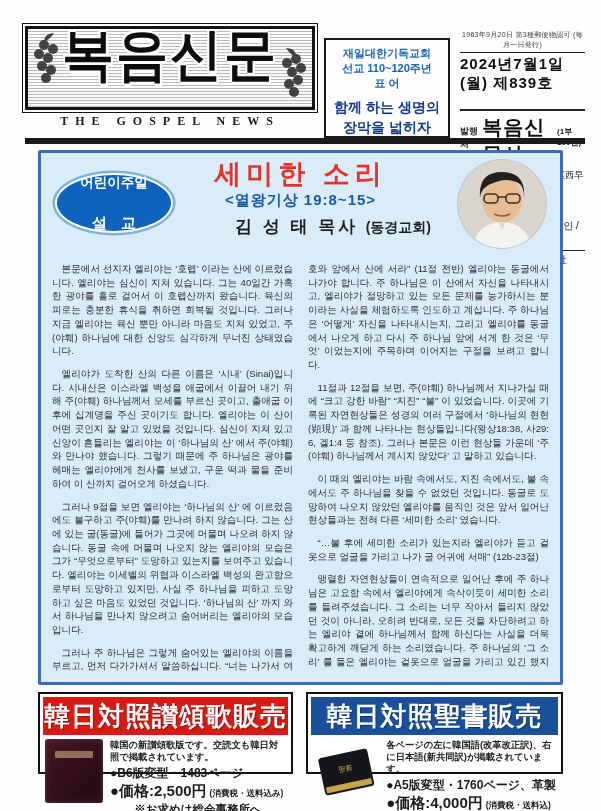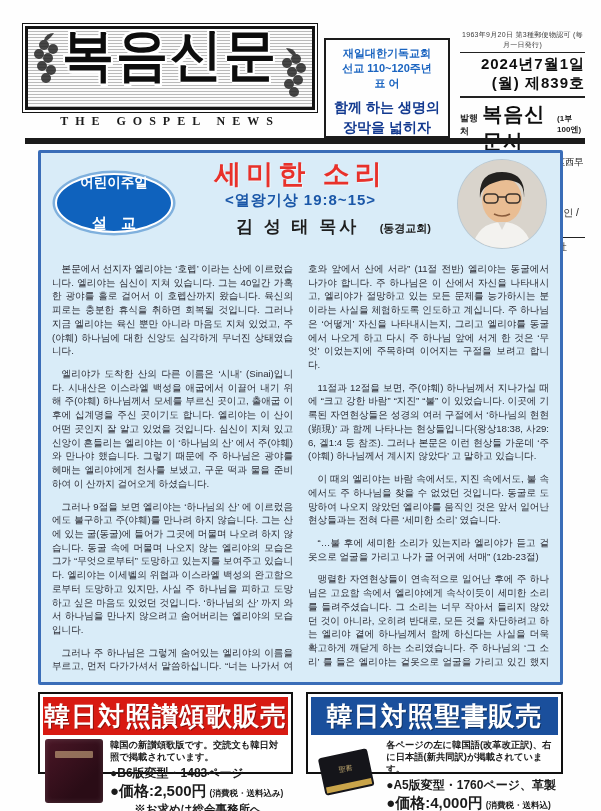--- a/index.html
+++ b/index.html
@@ -19,21 +19,21 @@
   .gospel-news{margin-top:4px;text-align:center;font-family:"Liberation Serif",serif;
         font-weight:bold;font-size:12px;letter-spacing:7px;color:#1c1c1c;}
   .slogan-box{width:116px;margin-left:9px;margin-top:12px;height:84px;border:2px solid #1c1c1c;
         text-align:center;padding:6px 3px;box-sizing:content-box;}
   .slogan-box .s-line{color:#1a64c0;font-weight:bold;font-size:11px;line-height:1.35;}
   .slogan-box .s-motto{color:#12398f;font-weight:bold;font-size:14px;line-height:1.45;}
   .s-motto.first{margin-top:6px;}
   .issue-block{flex:1;margin-left:10px;margin-top:4px;}
   .reg-line{font-size:7px;color:#3a3a3a;text-align:center;letter-spacing:.3px;}
   .date-line{margin-top:2px;border-top:1px solid #222;border-bottom:2px solid #222;
-        font-size:15px;font-weight:bold;text-align:right;padding:2px 0 3px;color:#0e0e0e;letter-spacing:1px;}
+        font-size:15px;font-weight:bold;text-align:left;padding:2px 0 16px;color:#0e0e0e;letter-spacing:1px;}
   .pub-line{display:flex;align-items:baseline;justify-content:center;gap:4px;margin-top:3px;}
   .pub-label{font-size:9px;font-weight:bold;color:#222;}
   .pub-name{font-size:20px;font-weight:900;color:#0d0d0d;letter-spacing:1px;}
   .pub-price{font-size:8px;font-weight:bold;}
   .addr-line{font-size:9px;text-align:center;margin-top:1px;color:#1c1c1c;}
   .phone-line{font-size:9.5px;font-weight:bold;text-align:center;color:#1c1c1c;}
   .staff-line{font-size:10px;text-align:center;border-bottom:1.5px solid #222;padding:2px 0 3px;color:#1c1c1c;}
   .printer-line{font-size:9.5px;text-align:right;padding:3px 18px 0 0;color:#1c1c1c;}
   .top-bar{position:absolute;top:138px;left:25px;right:16px;height:6px;background:#1b1b1b;}
   
@@ -43,21 +43,21 @@
   .sermon-badge{position:absolute;left:3px;top:12px;width:114px;height:56px;background:#0f62bd;
         border:2.5px solid #fff;box-shadow:0 0 0 2.5px #7fb0dd;border-radius:50%;
         display:flex;flex-direction:column;align-items:center;justify-content:space-between;color:#fff;}
   .badge-l1{font-size:13.5px;font-weight:900;line-height:1.2;}
   .badge-l2{font-size:15px;font-weight:900;letter-spacing:14px;text-indent:14px;line-height:1.15;}
   .article-title{text-align:center;color:#e8312a;font-size:27px;font-weight:900;letter-spacing:5px;
         line-height:1;margin-top:0;text-shadow:1px 1px 0 rgba(255,255,255,.6);}
   .scripture-ref{text-align:center;color:#1a57a8;font-weight:900;font-size:15px;margin-top:3px;letter-spacing:1px;}
   .author-line{text-align:right;padding-right:118px;margin-top:5px;color:#1e1e1e;}
   .author-name{font-size:17px;font-weight:900;letter-spacing:3px;}
-  .author-affil{font-size:11px;font-weight:bold;margin-left:16px;text-align:center;}
+  .author-affil{font-size:14px;font-weight:bold;margin-left:3px;text-align:center;}
   .author-photo{position:absolute;right:3px;top:-1px;width:88px;height:88px;border-radius:50%;
         overflow:hidden;background:#d8d3cb;box-shadow:0 0 0 1px rgba(0,0,0,.15);}
   .body-cols{margin-top:5px;height:412px;overflow:hidden;column-count:2;column-gap:15px;column-fill:auto;
         font-size:9.6px;line-height:1.43;color:#2c2c34;text-align:justify;word-break:break-all;}
   .body-cols p{margin:0 0 9px;text-indent:1em;}
   
   .ads-row{position:absolute;top:692px;left:38px;width:525px;display:flex;gap:13px;}
   .ad-box{flex:1;height:82px;box-sizing:border-box;border:2.5px solid #101010;background:#fff;padding:3px;}
   .ad-title{height:38px;display:flex;align-items:center;justify-content:center;color:#fff;
         font-weight:900;font-size:26px;letter-spacing:1px;text-shadow:1px 1px 0 rgba(0,0,0,.35);}

